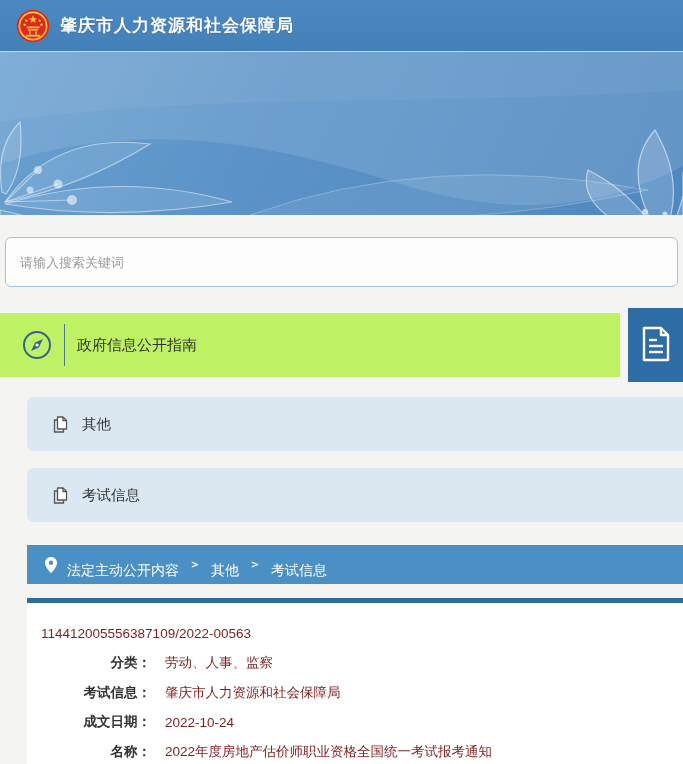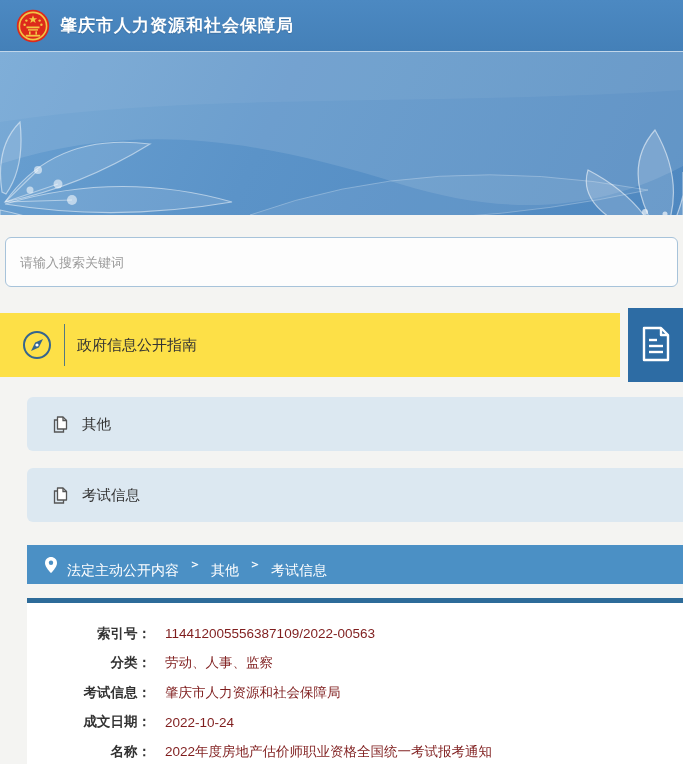--- a/index.html
+++ b/index.html
@@ -39,21 +39,21 @@
     border:1px solid #a7c3da; border-radius:6px;
     background:#fdfdfd; outline:none;
     padding:0 14px; font-size:13px; color:#333;
     font-family:"Liberation Sans","DejaVu Sans",sans-serif;
   }
   .search-input::placeholder { color:#9a9a9a; }
 
   
   .guide-bar {
     position:absolute; left:0; top:313px; width:620px; height:64px;
-    background:#fde047; display:flex; align-items:center; cursor:pointer;
+    background:#bef264; display:flex; align-items:center; cursor:pointer;
   }
   .compass { width:30px; height:30px; margin-left:22px; flex:0 0 auto; }
   .guide-divider {
     width:1px; height:42px; background:#35658e; margin-left:12px; opacity:.85;
   }
   .guide-label { font-size:15px; color:#333; margin-left:12px; }
   .doc-btn {
     position:absolute; left:628px; top:308px; width:55px; height:74px;
     background:#2d6ca4; border:none; cursor:pointer;
     display:flex; align-items:center; justify-content:center;
@@ -209,21 +209,20 @@
     </span>
     <span class="bc-item">法定主动公开内容</span>
     <span class="bc-sep">＞</span>
     <span class="bc-item">其他</span>
     <span class="bc-sep">＞</span>
     <span class="bc-item">考试信息</span>
   </nav>
 
   <section class="detail">
     <div class="drow">
-      <span class="dlabel">索引号：</span>
       <span class="dvalue">114412005556387109/2022-00563</span>
     </div>
     <div class="drow">
       <span class="dlabel">分类：</span>
       <span class="dvalue">劳动、人事、监察</span>
     </div>
     <div class="drow">
       <span class="dlabel">考试信息：</span>
       <span class="dvalue">肇庆市人力资源和社会保障局</span>
     </div>

